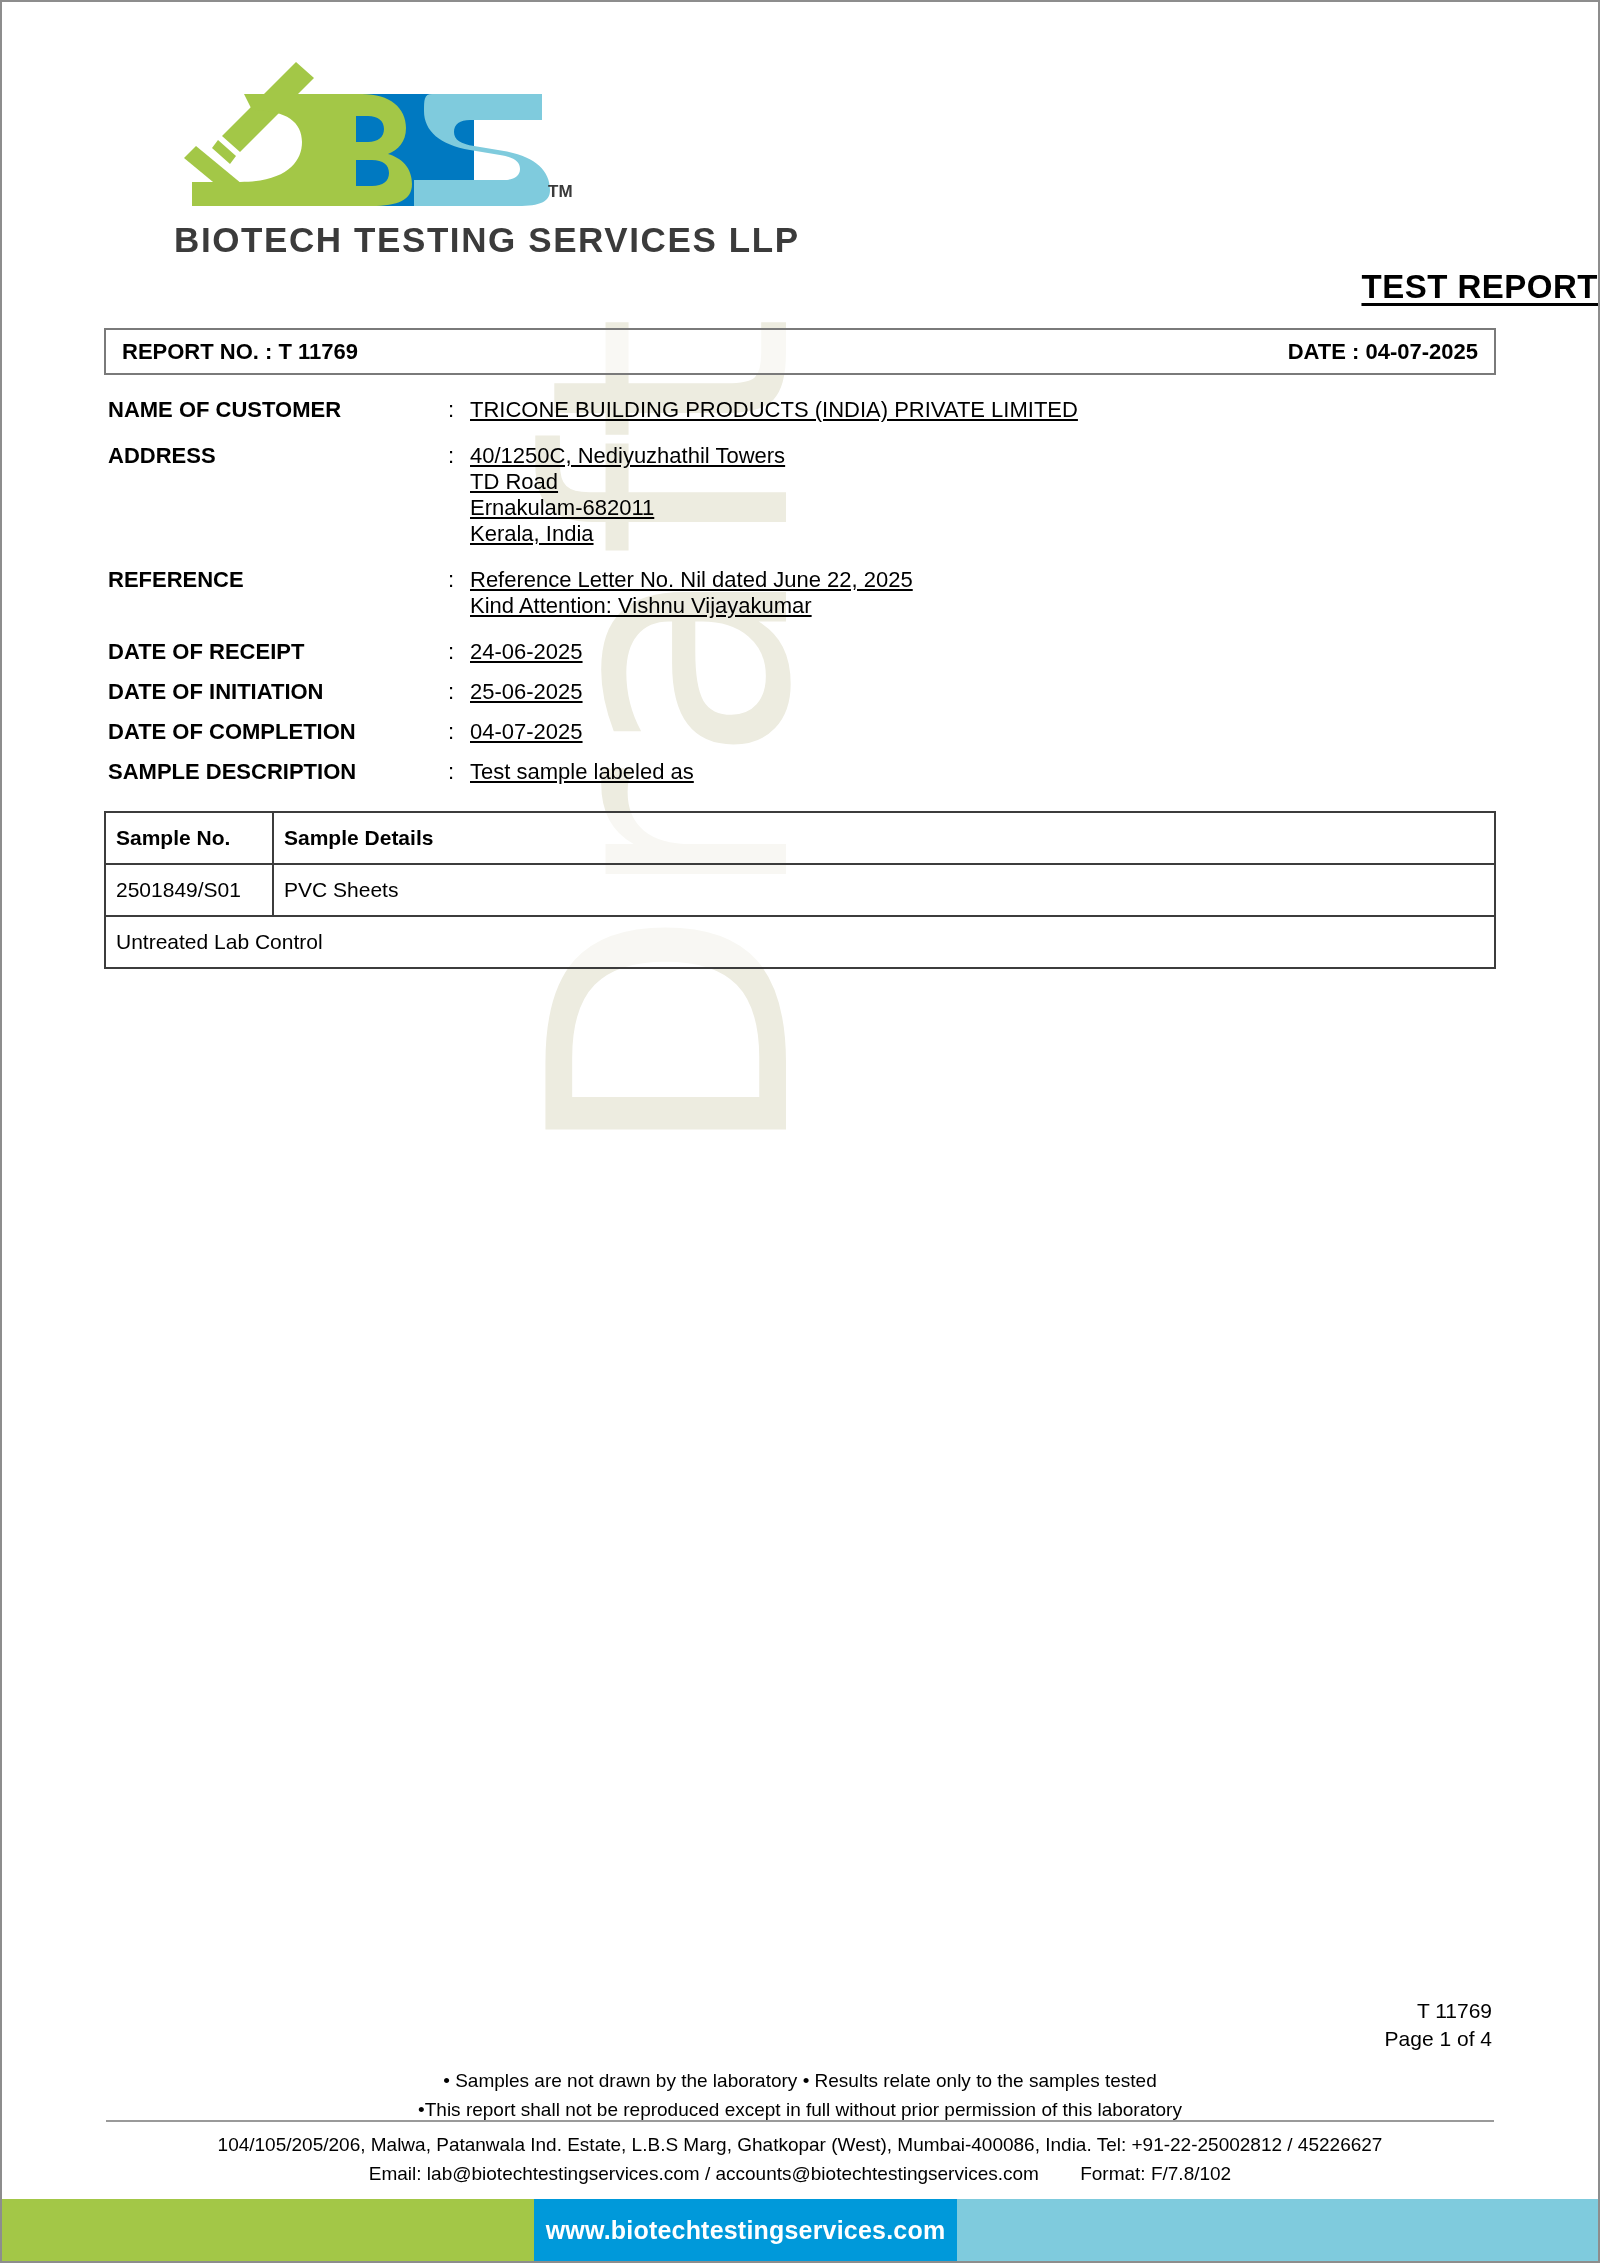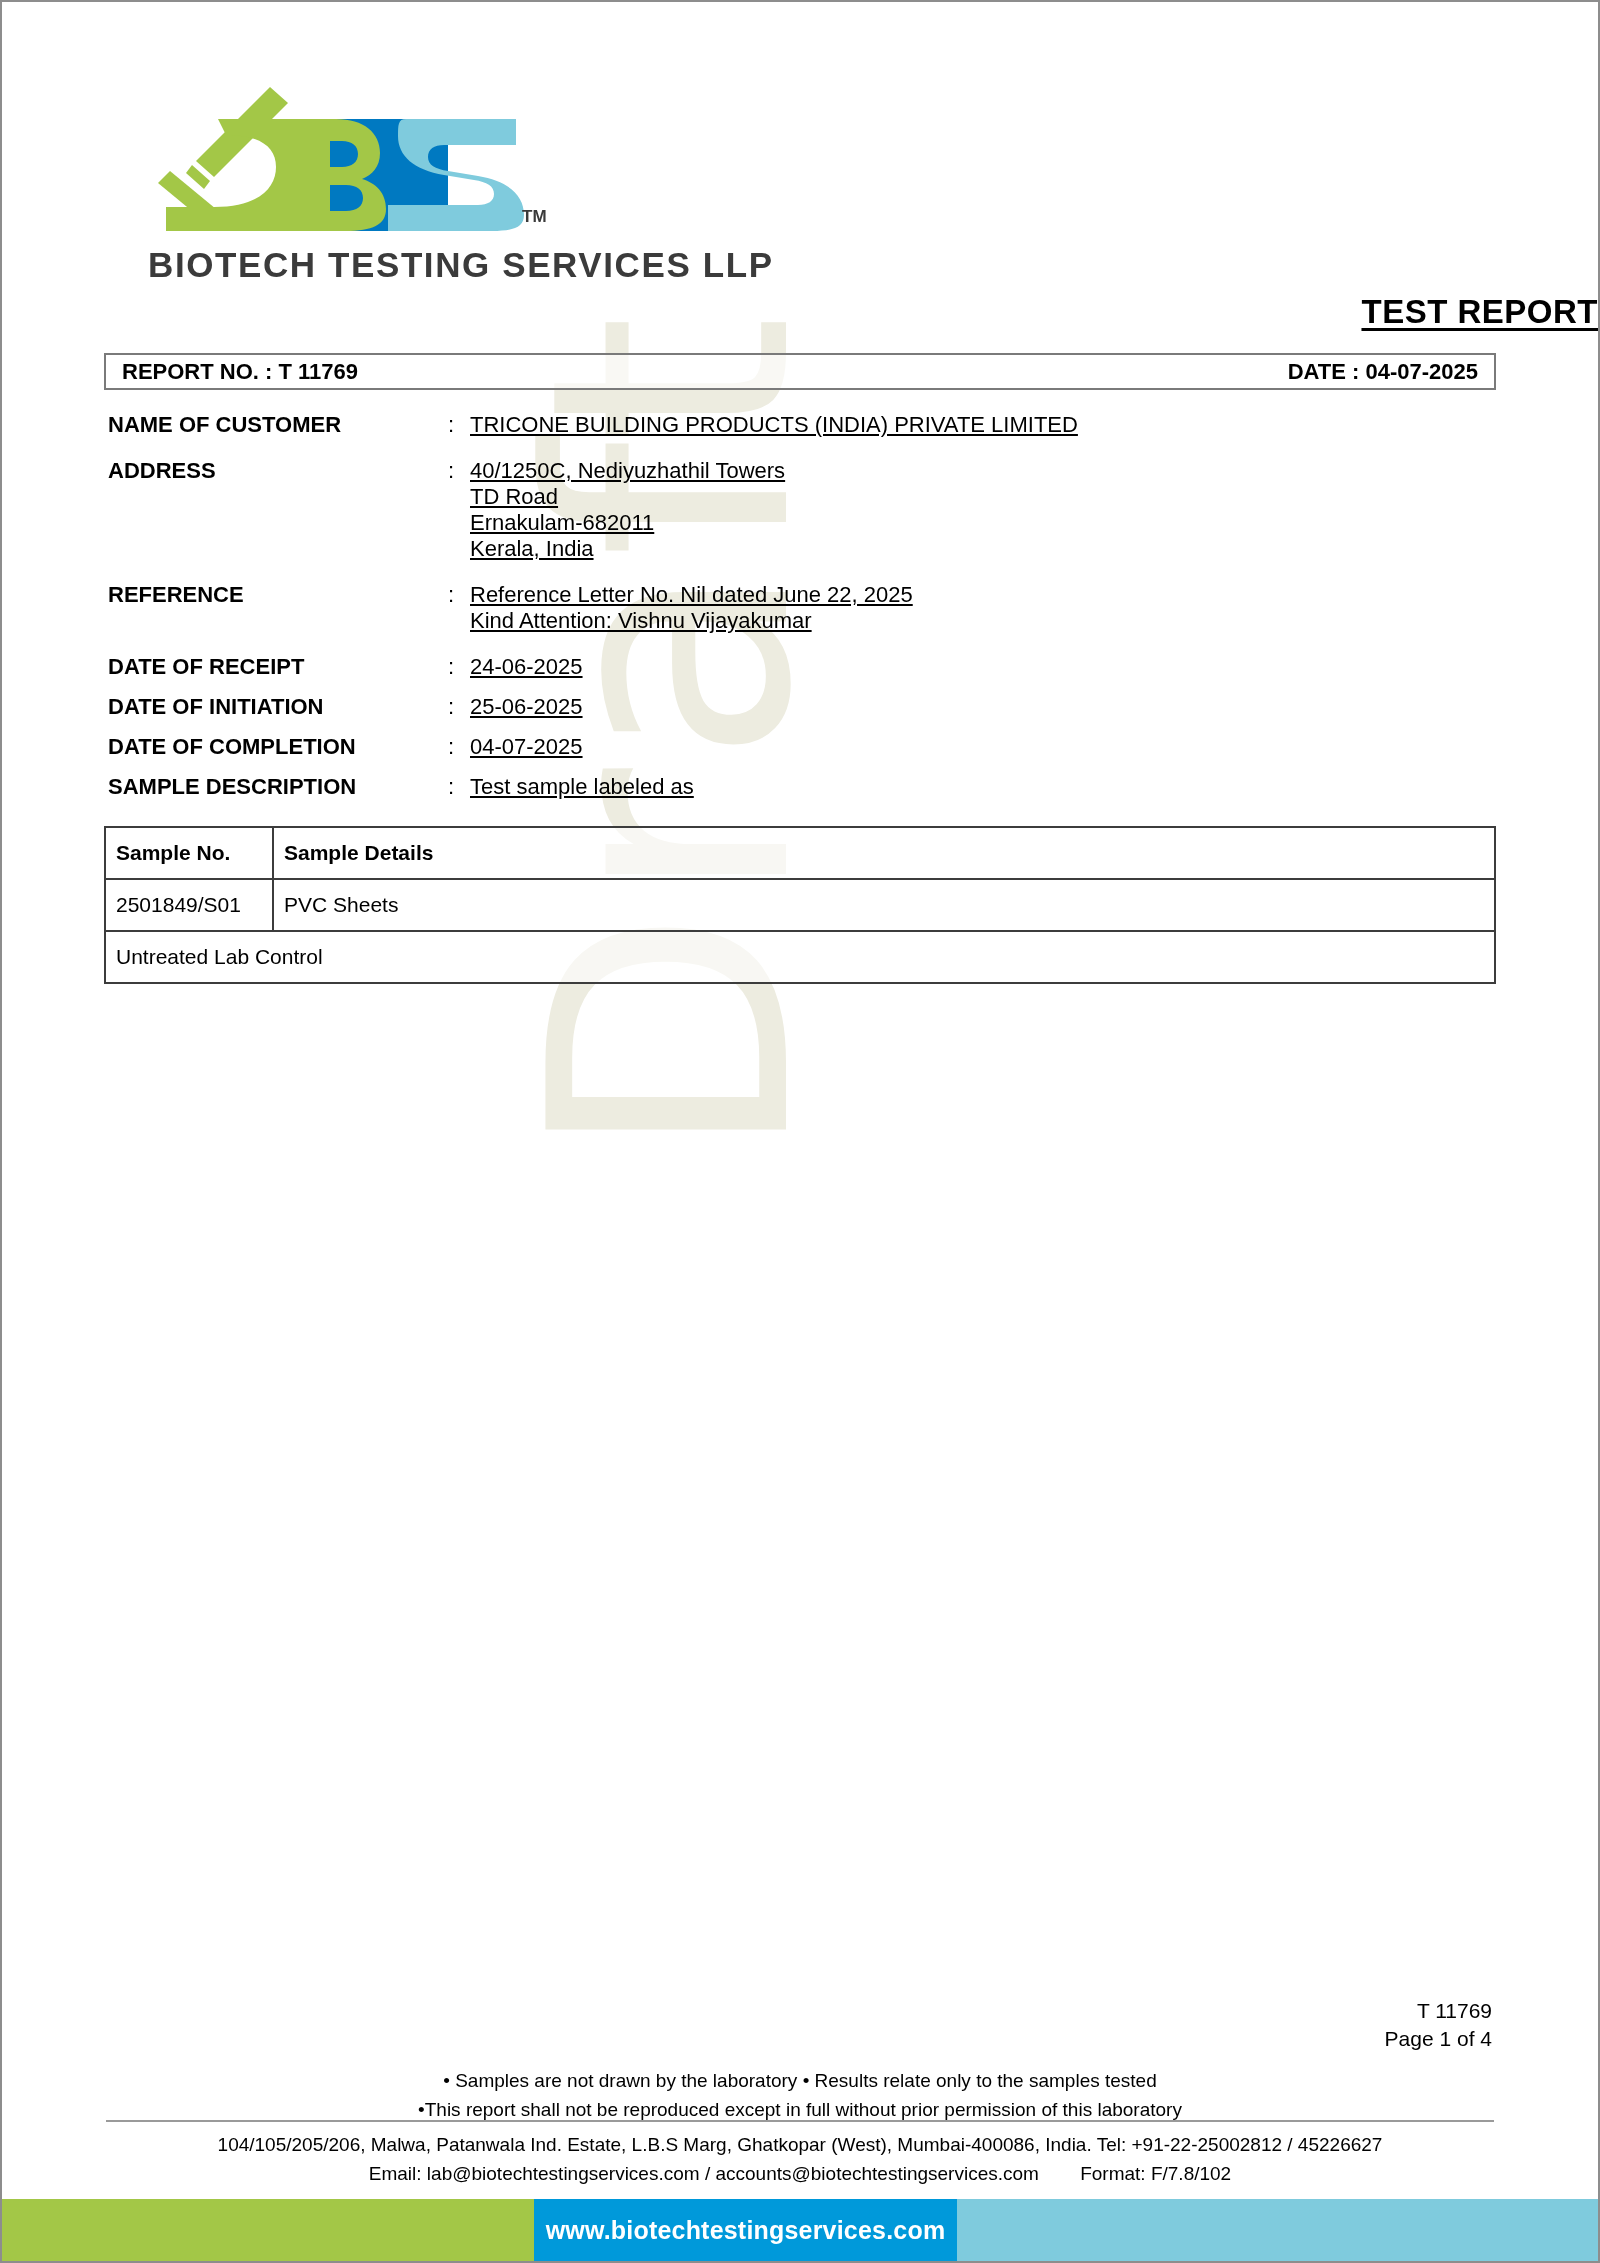--- a/index.html
+++ b/index.html
@@ -48,22 +48,23 @@
   }
 
   .content {
     position: relative;
     z-index: 2;
   }
 
   
   .header {
     position: relative;
-    padding-top: 77px;
+    padding-top: 52px;
     padding-left: 146px;
+    margin-left: 26px;
   }
   .logo-block {
     position: relative;
     width: 820px;
     height: 200px;
   }
   .logo-mark {
     position: absolute;
     left: 0;
     top: 0;
@@ -100,21 +101,21 @@
     text-underline-offset: 5px;
     margin-top: 14px;
     letter-spacing: 0.5px;
   }
 
   
   .report-box {
     position: relative;
     margin: 22px auto 16px auto;
     width: 1392px;
-    height: 37px;
+    height: 47px;
     border: 2px solid #7a7a7a;
     box-sizing: border-box;
     display: flex;
     align-items: center;
     justify-content: space-between;
     padding: 0 16px;
     font-size: 22px;
     font-weight: 700;
     background: rgba(255,255,255,0.65);
   }

